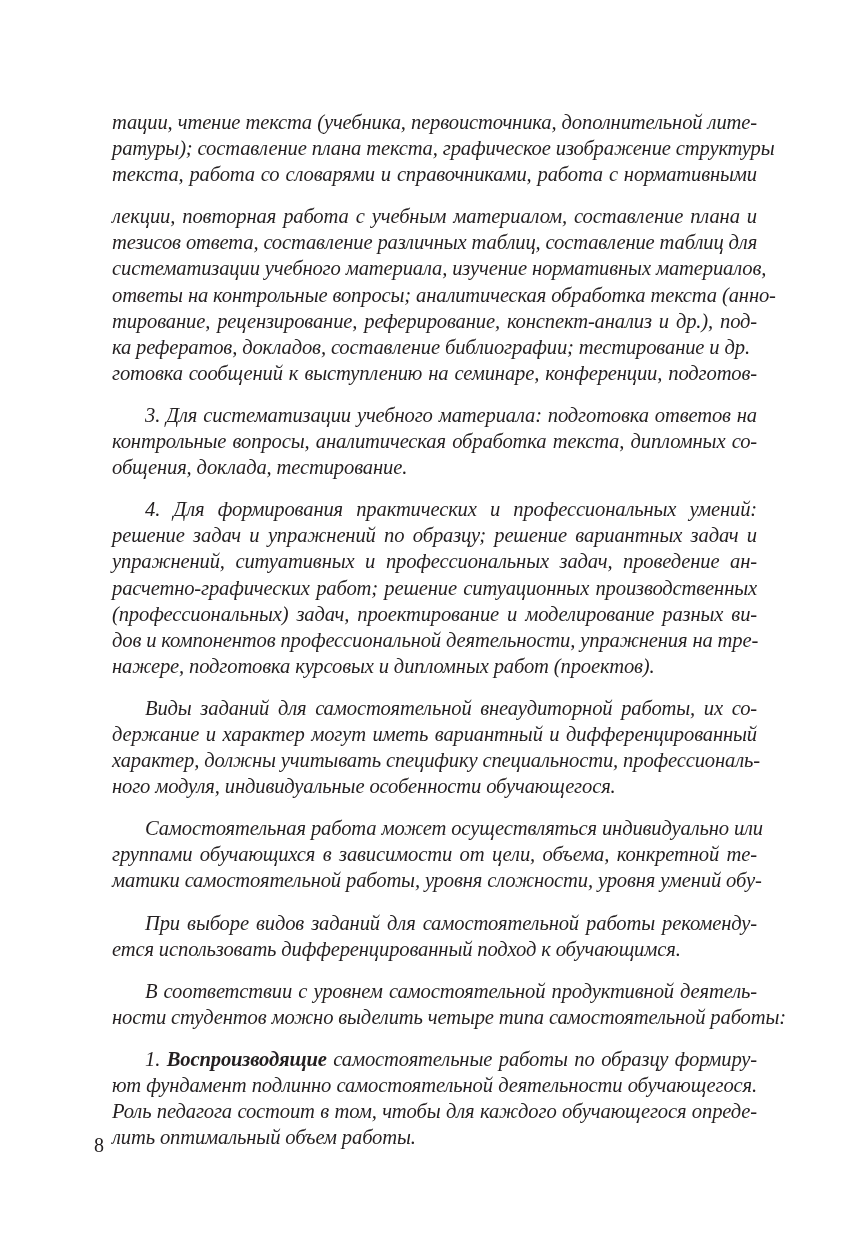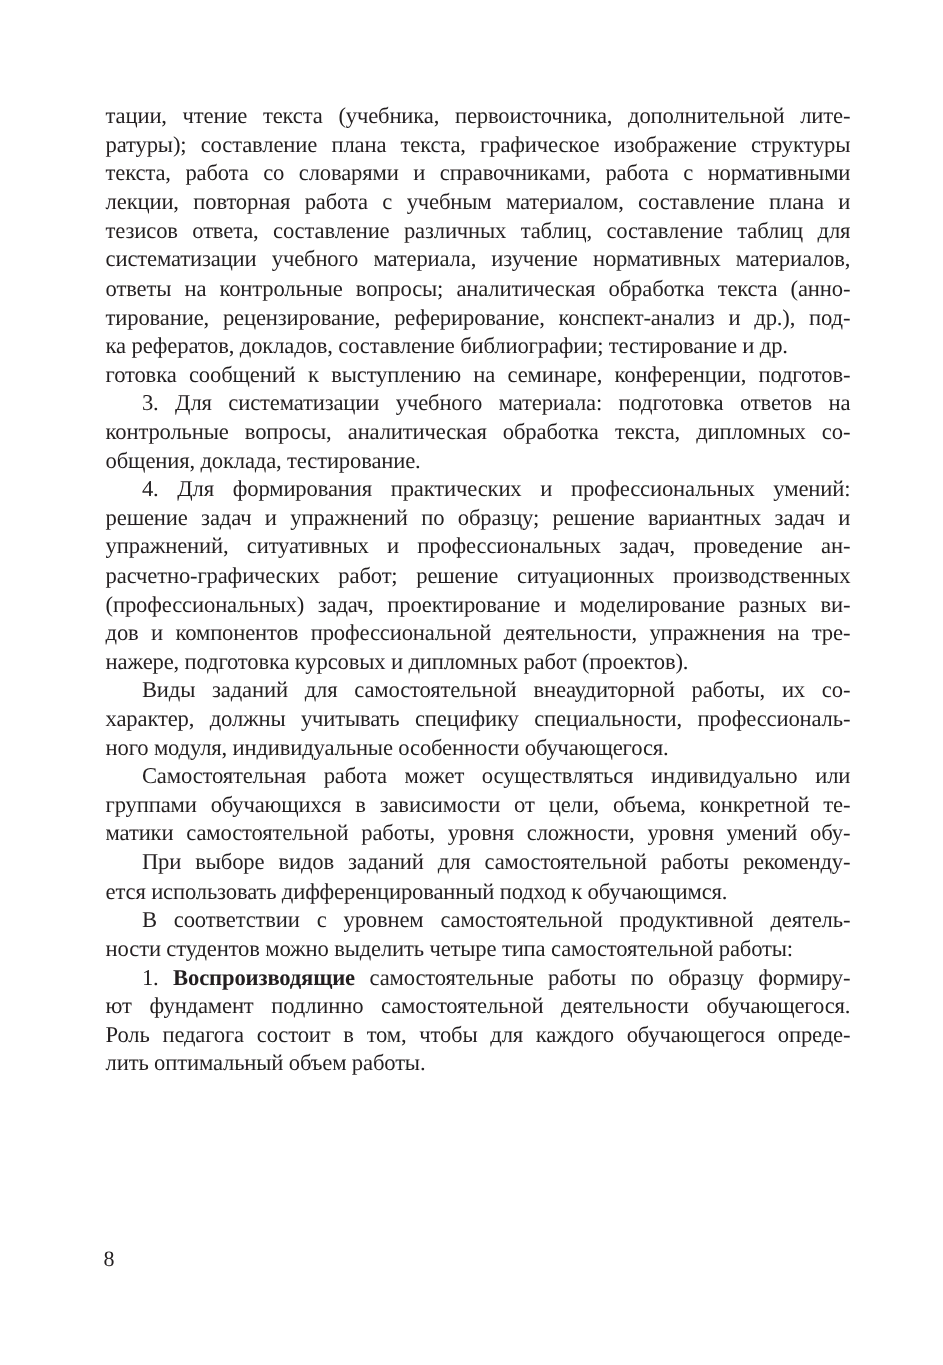--- a/index.html
+++ b/index.html
@@ -14,21 +14,21 @@
       overflow: hidden;
       font-family: "Liberation Serif", "DejaVu Serif", serif;
       color: #231f20;
     }
     .page {
       position: absolute;
       left: 96px;
       top: 93px;
       width: 677px;
     }
-    .para { margin: 0; padding: 0; }
+    .para { margin: 16px; padding: 0; font-style: italic; }
     .line {
       display: block;
       font-size: 20.6px;
       line-height: 26.1px;
       height: 26.1px;
       white-space: nowrap;
       text-align: justify;
       text-align-last: justify;
       letter-spacing: -0.15px;
     }
@@ -79,20 +79,21 @@
     <span class="line">решение задач и упражнений по образцу; решение вариантных задач и</span>
     <span class="line">упражнений, ситуативных и профессиональных задач, проведение ан-</span>
     <span class="line">расчетно-графических работ; решение ситуационных производственных</span>
     <span class="line">(профессиональных) задач, проектирование и моделирование разных ви-</span>
     <span class="line">дов и компонентов профессиональной деятельности, упражнения на тре-</span>
     <span class="line last">нажере, подготовка курсовых и дипломных работ (проектов).</span>
   </div>
 
   <div class="para">
     <span class="line first">Виды заданий для самостоятельной внеаудиторной работы, их со-</span>
+    <span class="line">держание и характер могут иметь вариантный и дифференцированный</span>
     <span class="line">характер, должны учитывать специфику специальности, профессиональ-</span>
     <span class="line last">ного модуля, индивидуальные особенности обучающегося.</span>
   </div>
 
   <div class="para">
     <span class="line first">Самостоятельная работа может осуществляться индивидуально или</span>
     <span class="line">группами обучающихся в зависимости от цели, объема, конкретной те-</span>
     <span class="line">матики самостоятельной работы, уровня сложности, уровня умений обу-</span>
   </div>
 

